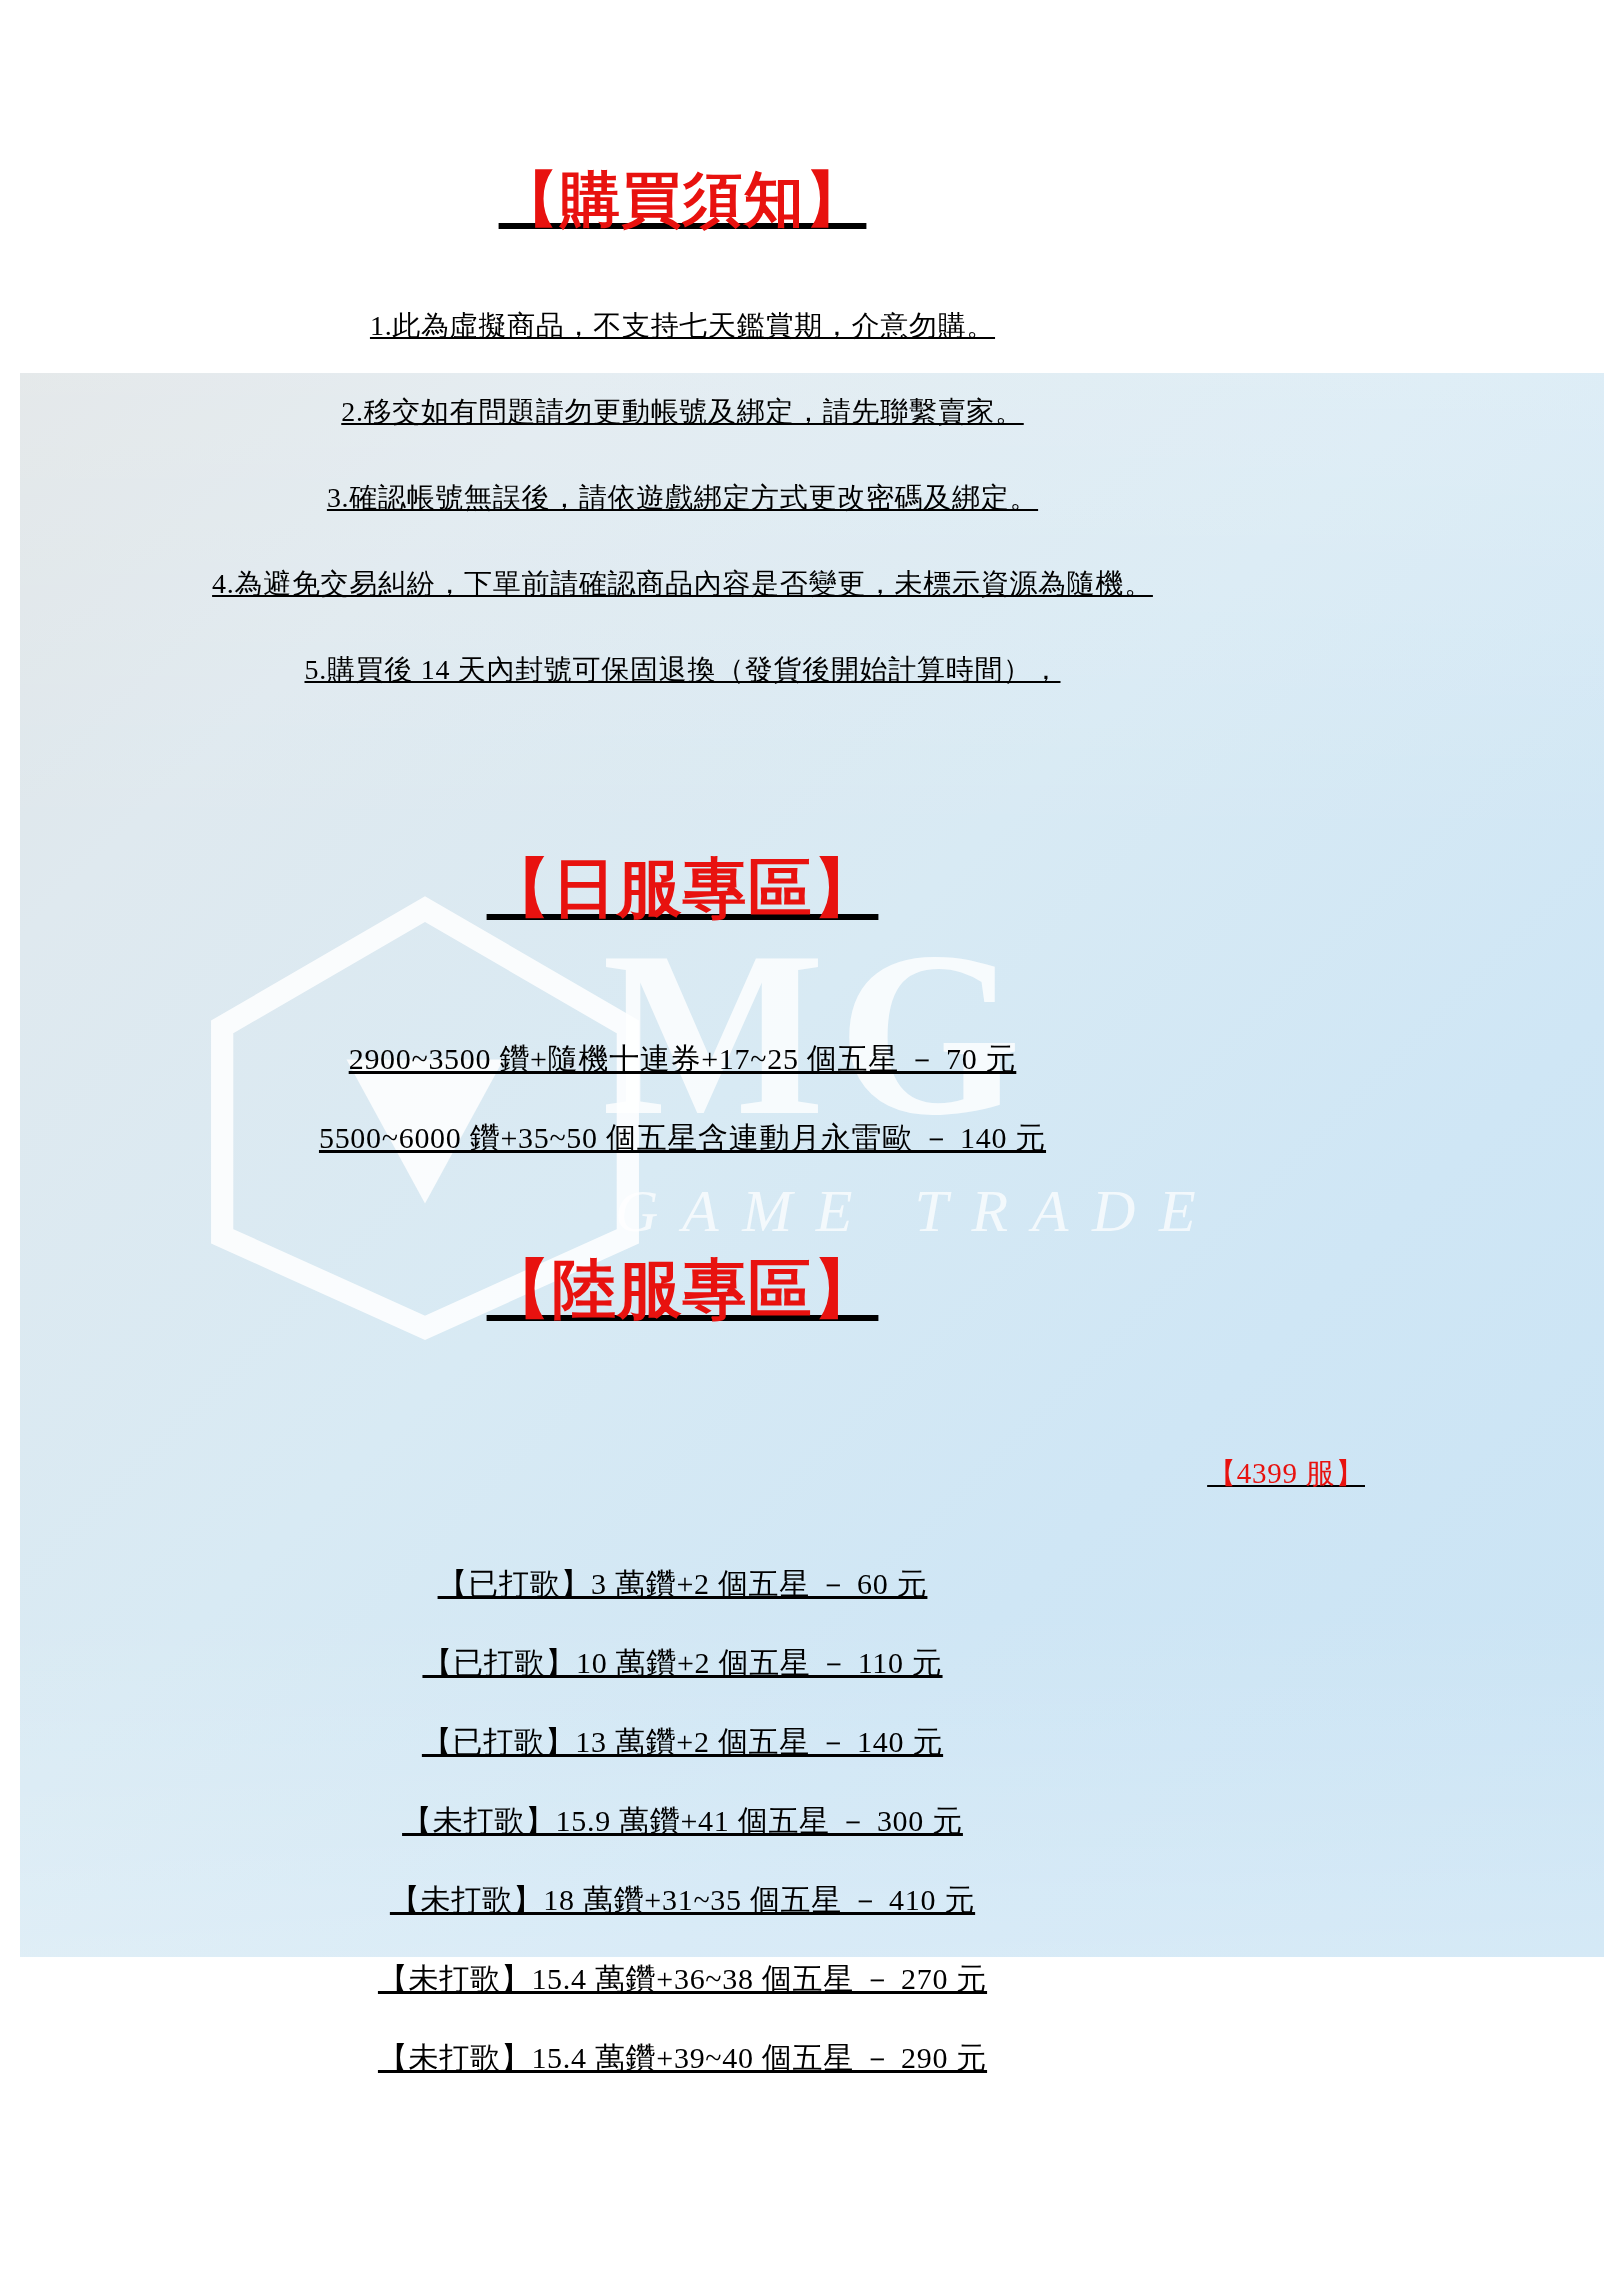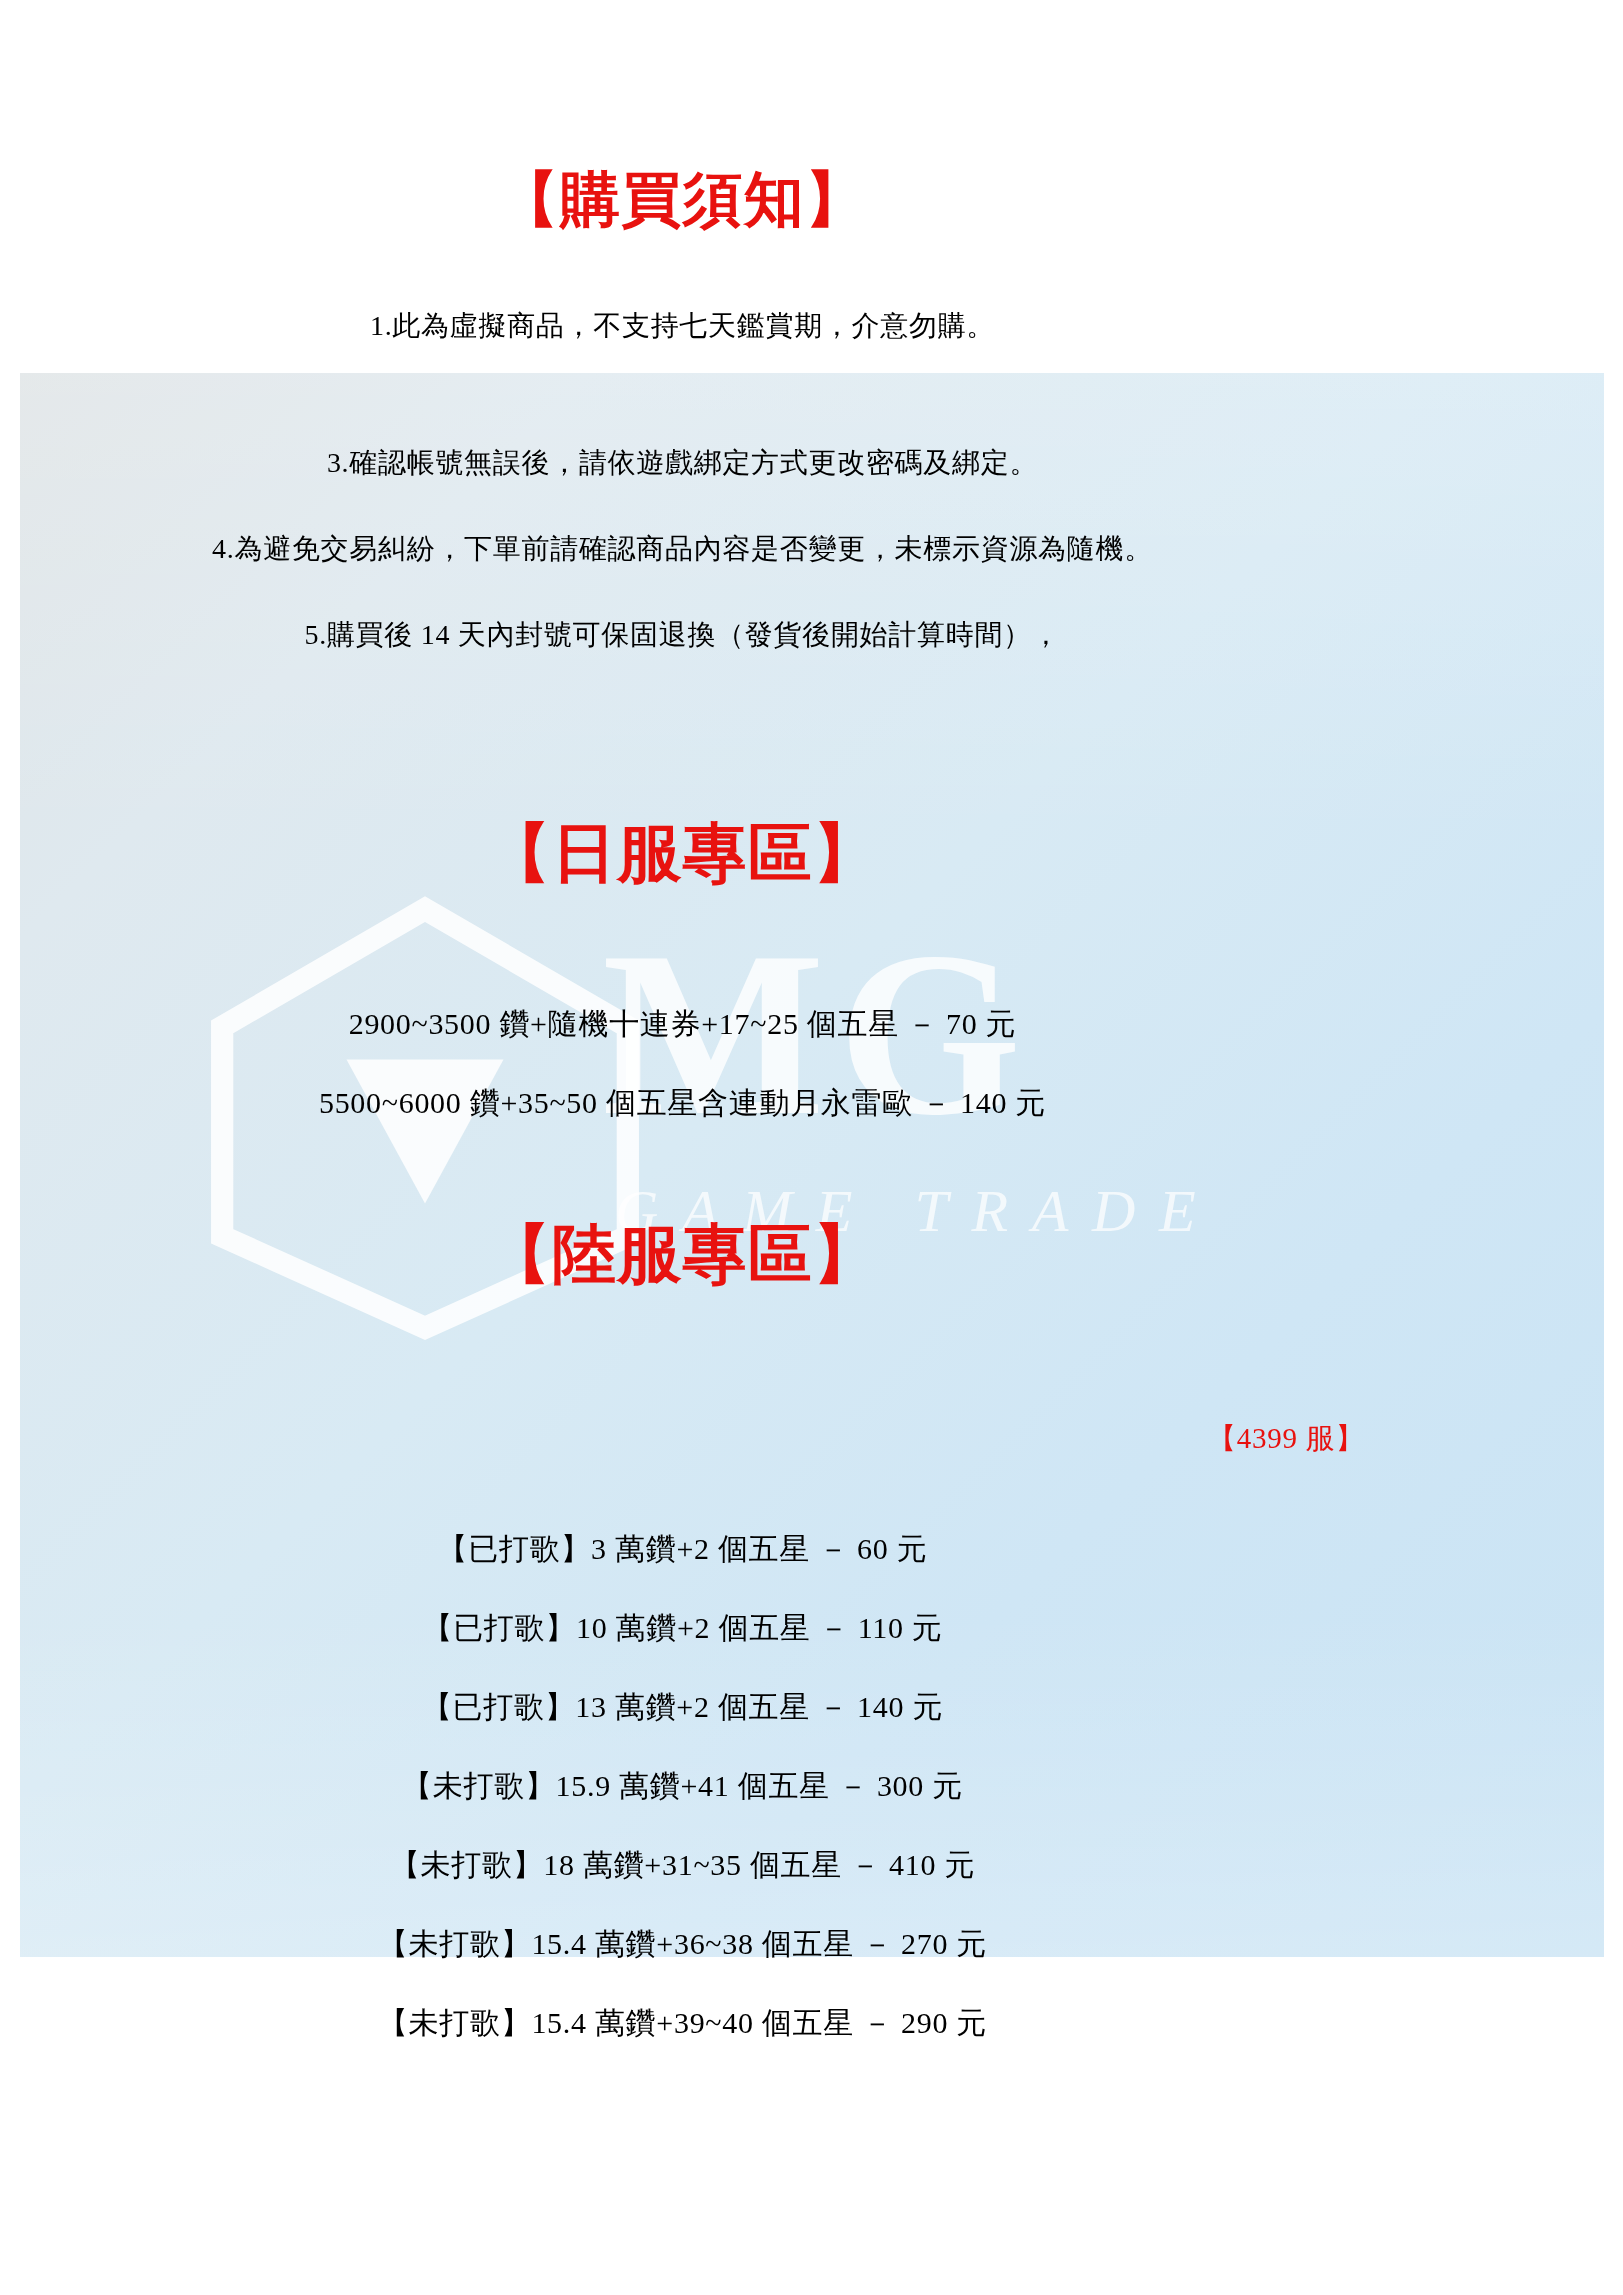--- a/index.html
+++ b/index.html
@@ -70,20 +70,21 @@
     width: 458px;
     height: 445px;
   }
 
   
   .content {
     position: relative;
     z-index: 2;
     width: 1365px;
     text-align: center;
+    text-decoration: underline;
   }
 
   .title-red {
     color: #e8120f;
     font-weight: 700;
     font-family: "Liberation Serif", "DejaVu Serif", serif;
     text-align: center;
     line-height: 1.2;
   }
   .h-main {
@@ -140,20 +141,21 @@
   <div class="wm-sub">GAME TRADE</div>
 </div>
 
 <div class="content">
 
   <h1 class="title-red h-main">【購買須知】</h1>
 
   <div class="sp-1"></div>
   <p class="note-line">1.此為虛擬商品，不支持七天鑑賞期，介意勿購。</p>
   <div class="sp-2"></div>
+  <p class="note-line">2.移交如有問題請勿更動帳號及綁定，請先聯繫賣家。</p>
   <div class="sp-2"></div>
   <p class="note-line">3.確認帳號無誤後，請依遊戲綁定方式更改密碼及綁定。</p>
   <div class="sp-2"></div>
   <p class="note-line">4.為避免交易糾紛，下單前請確認商品內容是否變更，未標示資源為隨機。</p>
   <div class="sp-2"></div>
   <p class="note-line">5.購買後 14 天內封號可保固退換（發貨後開始計算時間），</p>
   <div class="sp-2"></div>
 
   <div class="sp-3"></div>
   <h2 class="title-red h-sec">【日服專區】</h2>

